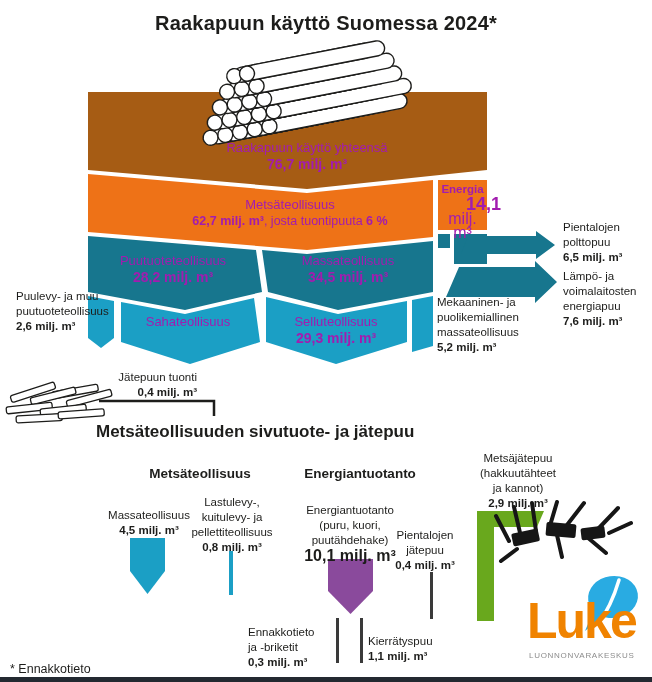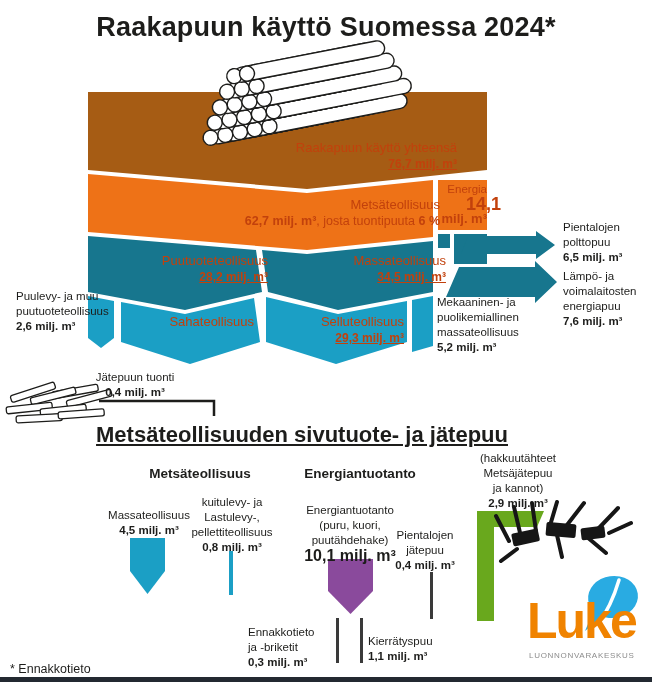--- a/index.html
+++ b/index.html
@@ -1,34 +1,34 @@
 <!DOCTYPE html>
 <html><head>
 <meta charset="utf-8">
 <style>
   html,body{margin:0;padding:0;background:#fff;}
   .canvas{position:relative;width:652px;height:682px;background:#fff;overflow:hidden;
           font-family:"Liberation Sans","DejaVu Sans",sans-serif;color:#1d1d1b;}
   svg{position:absolute;left:0;top:0;}
   .title{position:absolute;left:0;top:12px;width:652px;text-align:center;
-         font-size:27px;font-weight:700;letter-spacing:.2px;}
-  .band{position:absolute;color:#c2410c;text-align:right;}
+         font-size:20px;font-weight:700;letter-spacing:.2px;}
+  .band{position:absolute;color:#a21caf;text-align:center;}
   .t13{font-size:13px;line-height:17px;}
   .t12{font-size:12.5px;line-height:16px;}
-  .t12b{font-size:12px;line-height:16px;font-weight:700;text-decoration:underline;}
+  .t12b{font-size:14px;line-height:16px;font-weight:700;}
   .b{font-weight:700;}
   .note{position:absolute;font-size:11.5px;line-height:15px;color:#1d1d1b;}
   .note .v{font-weight:700;}
   .ctr{text-align:center;}
   .rt{text-align:left;}
   .hdr{position:absolute;font-size:13.5px;font-weight:700;text-align:center;}
-  .sec2{position:absolute;font-size:22px;font-weight:700;text-align:right;text-decoration:underline;}
-  .e1{font-size:11.5px;line-height:15px;}
+  .sec2{position:absolute;font-size:17px;font-weight:700;text-align:left;}
+  .e1{font-size:11.5px;line-height:15px;font-weight:bold;}
   .e2{font-size:18px;line-height:15px;font-weight:700;padding-left:28px;}
-  .e3{font-size:13px;line-height:14px;font-weight:700;}
+  .e3{font-size:16px;line-height:14px;font-weight:400;}
   .luke{position:absolute;left:527px;top:595px;font-size:50px;font-weight:700;
         letter-spacing:-2px;color:#f08300;line-height:52px;}
   .lvk{position:absolute;left:529px;top:651px;width:130px;font-size:8px;
        letter-spacing:.7px;color:#8c8c8c;}
   .footnote{position:absolute;left:10px;top:662px;font-size:12.5px;color:#1d1d1b;}
   .log{fill:#fff;stroke:#1d1d1b;stroke-width:1.4;}
   .plank{fill:#fff;stroke:#1d1d1b;stroke-width:1.3;}
 </style>
 </head>
 <body>
@@ -173,57 +173,57 @@
     <div class="v">6,5 milj. m³</div>
   </div>
 
   <div class="note" style="left:563px;top:269px;width:88px;">
     <div>Lämpö- ja</div>
     <div>voimalaitosten</div>
     <div>energiapuu</div>
     <div class="v">7,6 milj. m³</div>
   </div>
 
-  <div class="note ctr" style="left:73px;top:370px;width:124px;">
+  <div class="note ctr" style="left:73px;top:370px;width:124px;text-align:right;">
     <div>Jätepuun tuonti</div>
     <div class="v">0,4 milj. m³</div>
   </div>
 
   <div class="sec2" style="left:96px;top:422px;width:412px;">Metsäteollisuuden sivutuote- ja jätepuu</div>
   <div class="hdr" style="left:130px;top:466px;width:140px;">Metsäteollisuus</div>
   <div class="hdr" style="left:290px;top:466px;width:140px;">Energiantuotanto</div>
 
   <div class="note ctr" style="left:88px;top:508px;width:122px;">
     <div>Massateollisuus</div>
     <div class="v">4,5 milj. m³</div>
   </div>
 
   <div class="note ctr" style="left:172px;top:495px;width:120px;">
+    <div>Lastulevy-,</div>
     <div>kuitulevy- ja</div>
-    <div>Lastulevy-,</div>
     <div>pellettiteollisuus</div>
     <div class="v">0,8 milj. m³</div>
   </div>
 
   <div class="note ctr" style="left:288px;top:503px;width:124px;">
     <div>Energiantuotanto</div>
     <div>(puru, kuori,</div>
     <div>puutähdehake)</div>
     <div class="v" style="font-size:16px;">10,1 milj. m³</div>
   </div>
 
   <div class="note ctr" style="left:384px;top:528px;width:82px;">
     <div>Pientalojen</div>
     <div>jätepuu</div>
     <div class="v">0,4 milj. m³</div>
   </div>
 
   <div class="note ctr" style="left:456px;top:451px;width:124px;">
+    <div>Metsäjätepuu</div>
     <div>(hakkuutähteet</div>
-    <div>Metsäjätepuu</div>
     <div>ja kannot)</div>
     <div class="v">2,9 milj. m³</div>
   </div>
 
   <div class="note rt" style="left:248px;top:625px;width:84px;">
     <div>Ennakkotieto</div>
     <div>ja -briketit</div>
     <div class="v">0,3 milj. m³</div>
   </div>
 

